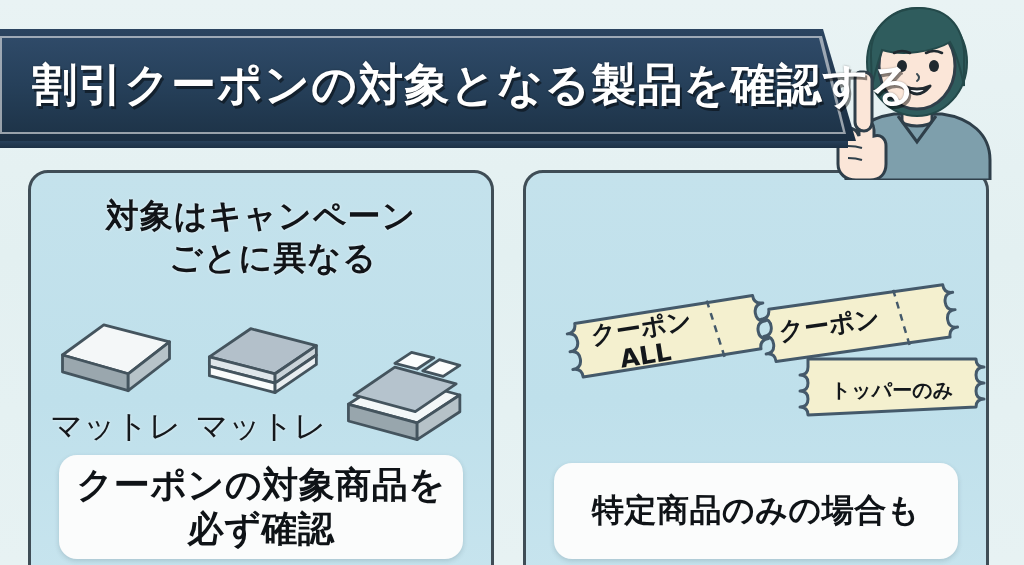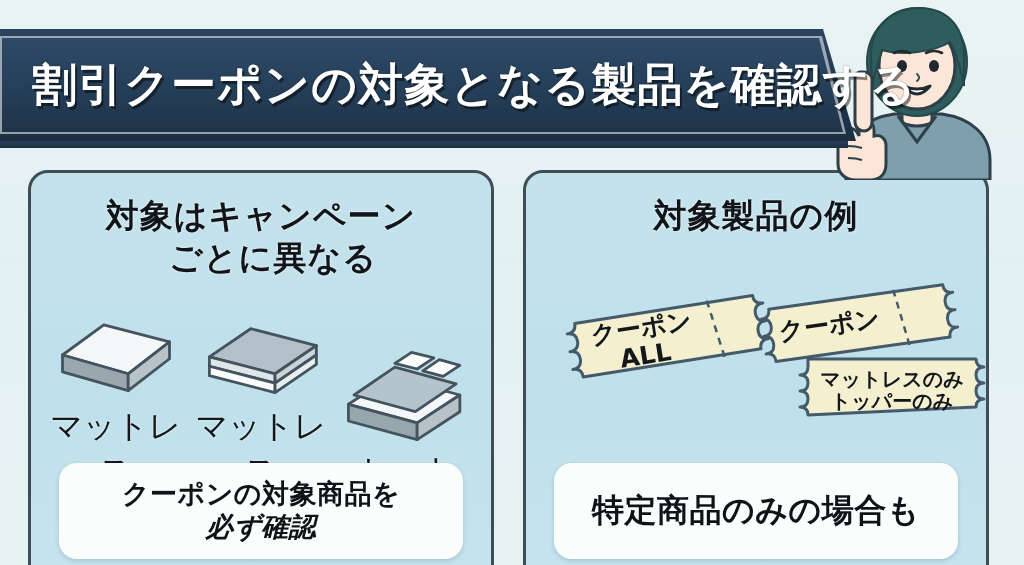--- a/index.html
+++ b/index.html
@@ -119,24 +119,24 @@
     position: absolute; left: 28px; right: 28px; bottom: 28px;
     min-height: 96px;
     background: #fbfcfc;
     border-radius: 18px;
     box-shadow: 0 2px 5px rgba(40,60,70,.18);
     display: flex; align-items: center; justify-content: center;
     text-align: center;
     padding: 8px 10px;
   }
   .callout-text {
-    font-size: 27px; font-weight: 700; color: #0f1317;
+    font-size: 36px; font-weight: 700; color: #0f1317;
     line-height: 1.22; letter-spacing: 0.5px;
   }
-  .callout-text .l2 { display: block; font-style: italic; }
+  .callout-text .l2 { display: block; }
   #callout-right .callout-text { font-size: 32px; text-align: center; }
 </style>
 </head>
 <body>
 
 <div id="banner-wrap">
   <div id="banner-shape"></div>
   <div id="banner-inner-line"></div>
   <div id="banner-inner-fill"></div>
   <div id="banner-title">割引クーポンの対象となる製品を確認する</div>
@@ -235,23 +235,20 @@
   <div class="callout" id="callout-left">
     <div class="callout-text">
       <span>クーポンの対象商品を</span>
       <span class="l2">必ず確認</span>
     </div>
   </div>
 </div>
 
 <div class="panel" id="panel-right">
 
-  <div class="panel-heading">
-    <span>対象製品の例</span>
-  </div>
 
   <div id="coupon-area">
 
     <div id="coupon-all">
       <svg viewBox="0 0 210 96" width="210" height="96">
         <path d="M6 10 L186 10 q0 9 9 9 q-9 0 -9 9 q0 9 9 9 q-9 0 -9 9 q0 9 9 9 q-9 0 -9 9 L6 64
                  q0 -9 -9 -9 q9 0 9 -9 q0 -9 -9 -9 q9 0 9 -9 q0 -9 -9 -9 q9 0 9 -9 Z" transform="translate(8,12)" fill="#f4f0cf" stroke="#44596a" stroke-width="3" stroke-linejoin="round"></path>
         <line x1="148" y1="20" x2="157" y2="80" stroke="#44596a" stroke-width="2.5" stroke-dasharray="7 6"></line>
       </svg>
       <div class="ticket-text" style="font-size:25px; left:10px; right:62px; top:8px; bottom:6px;">
@@ -270,21 +267,20 @@
         <span>クーポン</span>
       </div>
     </div>
 
     <div id="coupon-detail">
       <svg viewBox="0 0 196 86" width="196" height="86">
         <path d="M6 6 L174 6 q0 8 8 8 q-8 0 -8 8 q0 8 8 8 q-8 0 -8 8 q0 8 8 8 q-8 0 -8 8 L6 62
                  q0 -8 -8 -8 q8 0 8 -8 q0 -8 -8 -8 q8 0 8 -8 q0 -8 -8 -8 q8 0 8 -8 Z" transform="translate(8,8)" fill="#f4f0cf" stroke="#44596a" stroke-width="3" stroke-linejoin="round"></path>
       </svg>
       <div class="ticket-text" style="font-size:20px; left:14px; right:14px; top:4px; bottom:4px;">
-        <span>マットレスのみ</span>
         <span>トッパーのみ</span>
       </div>
     </div>
 
   </div>
 
   <div class="callout" id="callout-right">
     <div class="callout-text">
       <span>特定商品のみの場合も</span>
     </div>

